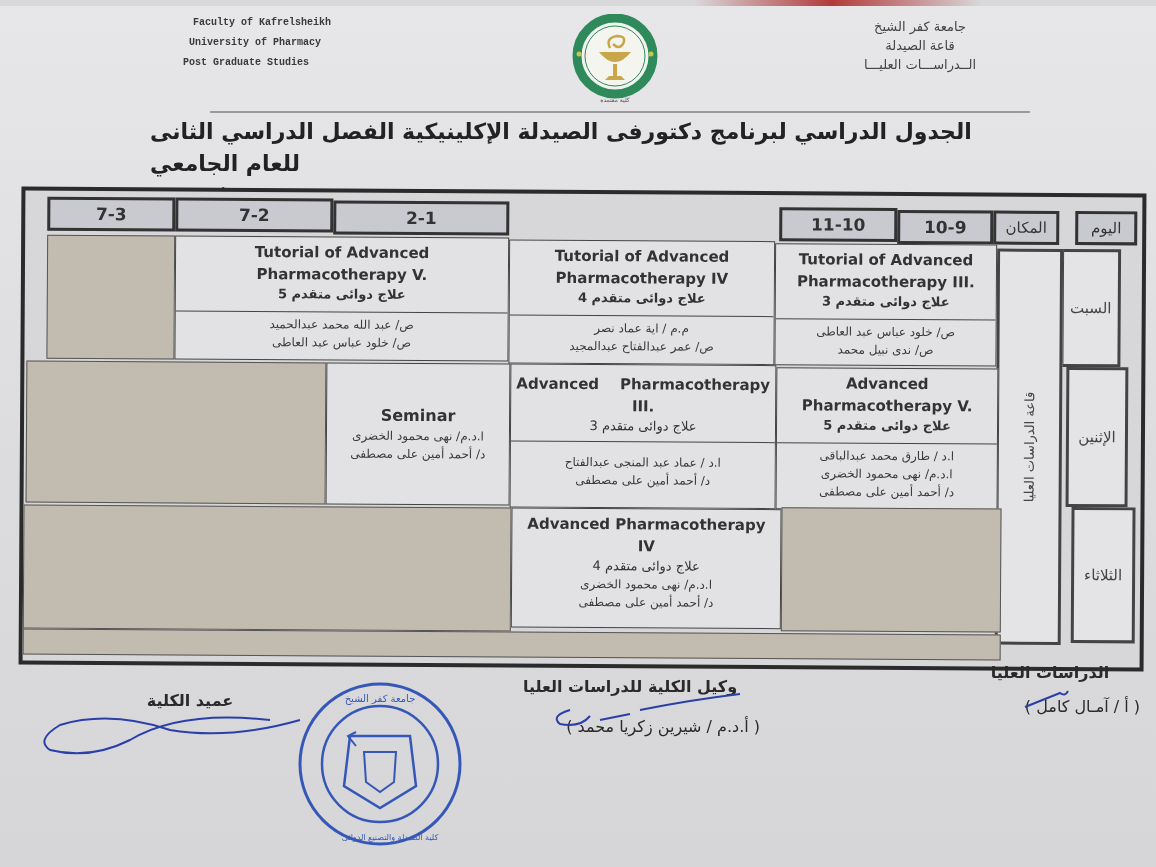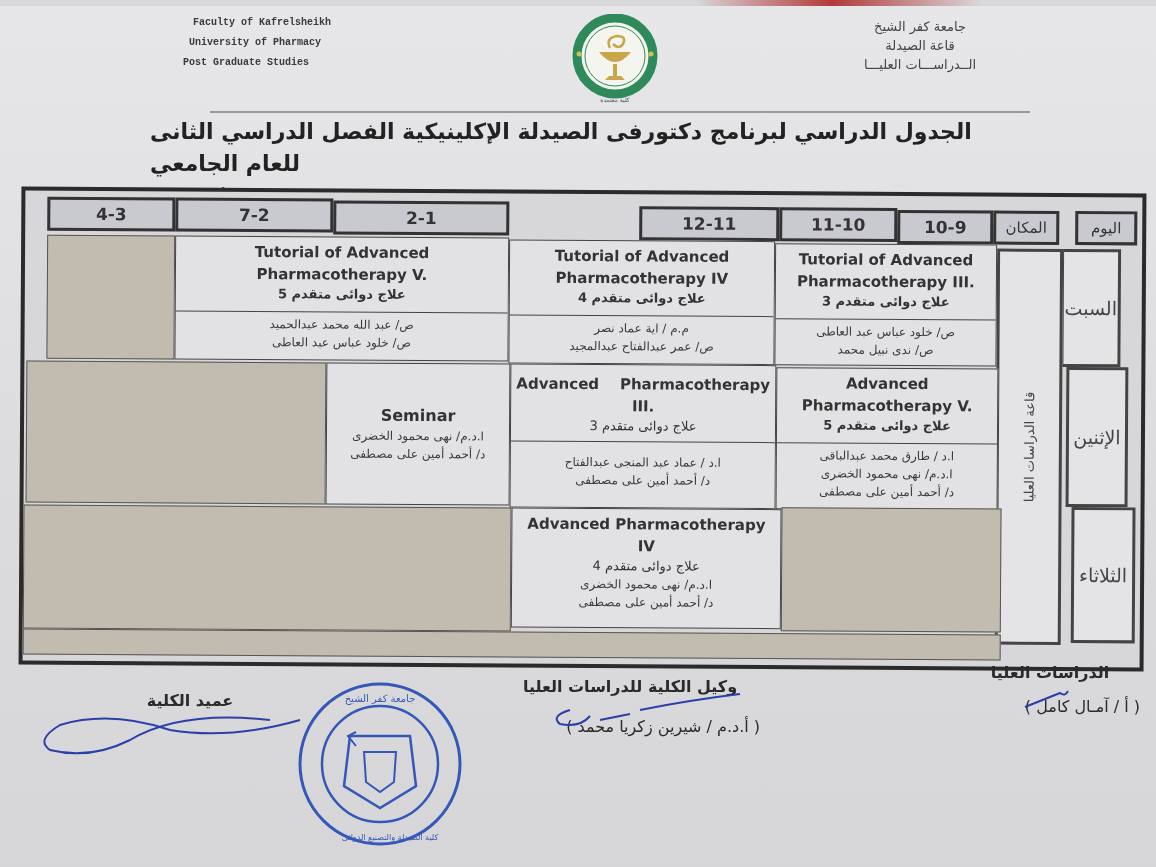--- a/index.html
+++ b/index.html
@@ -62,21 +62,21 @@
   }
   .hcell.ar { font-weight: normal; font-size: 15px; }
   .tan { background: #c2bbaf; border-color: #555; }
   .en { font-weight: bold; font-size: 15px; line-height: 22px; color: #333; }
   .ar-course { direction: rtl; font-size: 13px; line-height: 18px; color: #333; font-weight: bold; }
   .ar-course.light { font-weight: normal; }
   .staff { direction: rtl; font-size: 12px; line-height: 18px; color: #3a3a3a; }
   .day {
     position: absolute; border: 3px solid #444; background: #e4e4e7;
     display: flex; align-items: center; justify-content: center;
-    direction: rtl; font-size: 19px; color: #444;
+    direction: rtl; font-size: 15px; color: #444;
   }
   .place {
     position: absolute; border: 3px solid #444; background: #e4e4e7;
     display: flex; align-items: center; justify-content: center;
   }
   .place span {
     writing-mode: vertical-rl; transform: rotate(180deg);
     direction: rtl; font-size: 13px; color: #444; white-space: nowrap;
   }
   .divider { position: absolute; height: 1px; background: #444; }
@@ -121,24 +121,23 @@
 
 <div class="title-line"></div>
 <div class="title">
   <div>الجدول الدراسي  لبرنامج دكتورفى الصيدلة الإكلينيكية الفصل الدراسي الثانى للعام الجامعي</div>
   <div class="year">٢٠٢٣/٢٠٢٢م</div>
 </div>
 
 <div class="sheet">
   <div class="outer"></div>
 
-  <div class="hcell" style="left:26px;top:10px;width:128px;height:34px;">4-3</div>
+  <div class="hcell" style="left:26px;top:10px;width:128px;height:34px;">7-3</div>
   <div class="hcell" style="left:154px;top:10px;width:158px;height:34px;">7-2</div>
   <div class="hcell" style="left:312px;top:12px;width:176px;height:34px;">2-1</div>
-  <div class="hcell" style="left:618px;top:16px;width:140px;height:34px;">12-11</div>
   <div class="hcell" style="left:758px;top:16px;width:118px;height:34px;">11-10</div>
   <div class="hcell" style="left:876px;top:18px;width:96px;height:34px;">10-9</div>
   <div class="hcell ar" style="left:972px;top:18px;width:66px;height:34px;">المكان</div>
   <div class="hcell ar" style="left:1038px;top:18px;width:62px;height:34px;margin-left:16px;">اليوم</div>
 
   <div class="day" style="left:1040px;top:56px;width:60px;height:118px;">السبت</div>
   <div class="day" style="left:1046px;top:174px;width:62px;height:140px;">الإثنين</div>
   <div class="day" style="left:1052px;top:314px;width:64px;height:136px;">الثلاثاء</div>
 
   <div class="place" style="left:976px;top:56px;width:66px;height:396px;">

